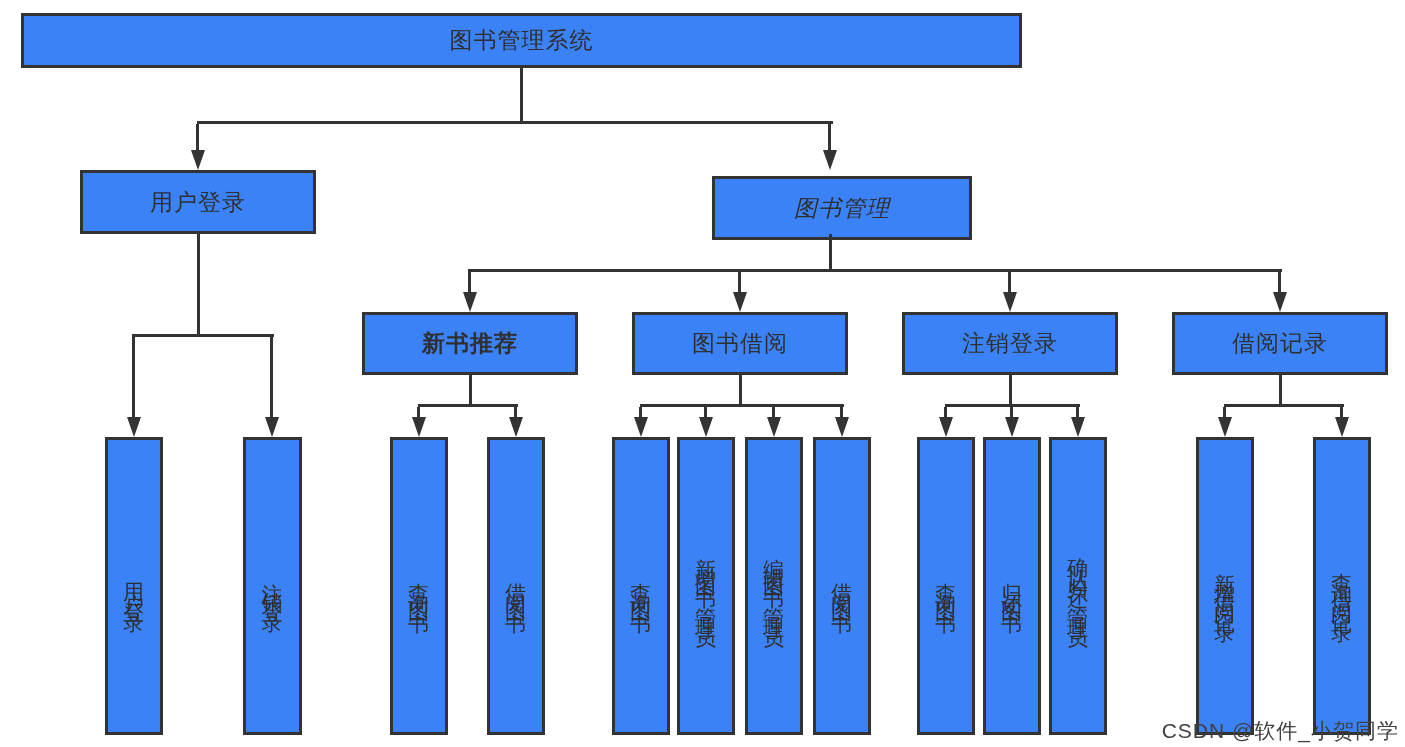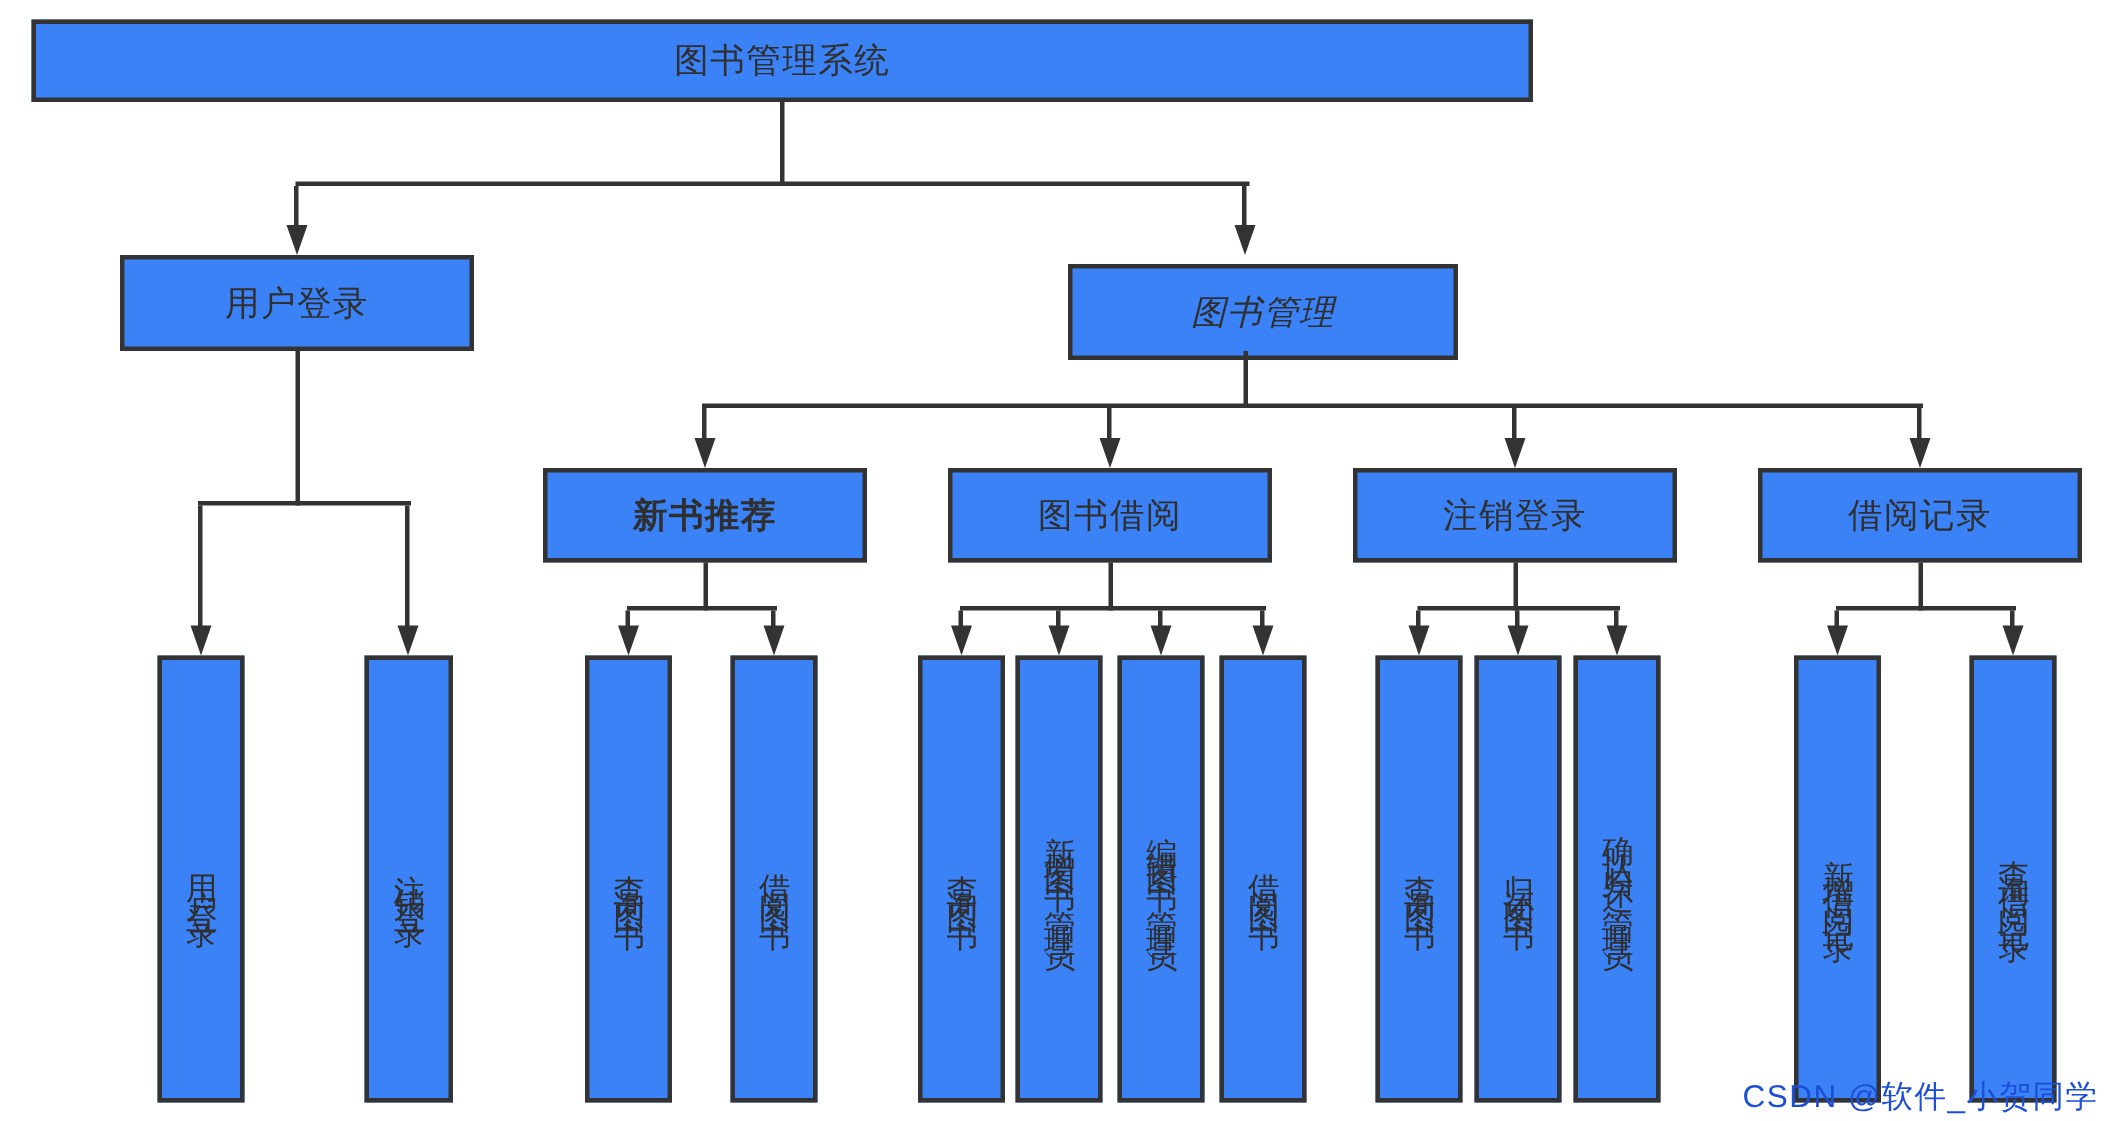--- a/index.html
+++ b/index.html
@@ -72,21 +72,21 @@
     border-right: 7px solid transparent;
     border-top: 20px solid #333333;
   }
 
   
   .watermark {
     position: absolute;
     right: 6px;
     bottom: 2px;
     font-size: 21px;
-    color: #1d4ed8;
+    color: #404040;
     letter-spacing: 1px;
     z-index: 10;
     white-space: nowrap;
   }
 </style>
 </head>
 <body>
 
 <div class="canvas">
 

